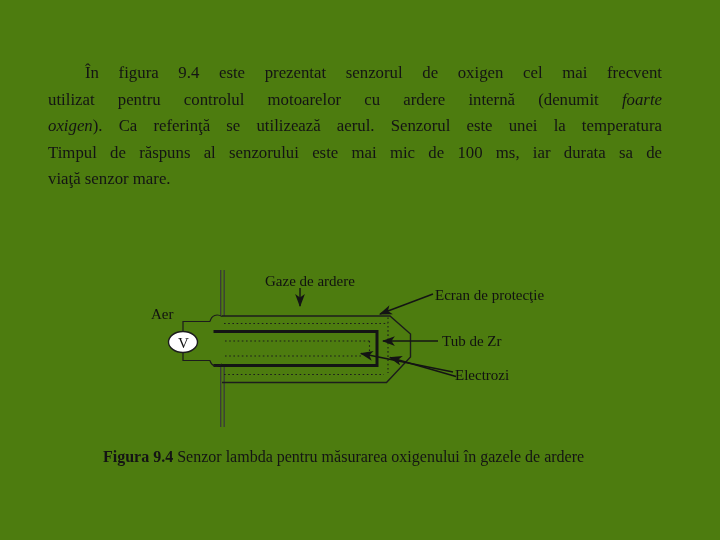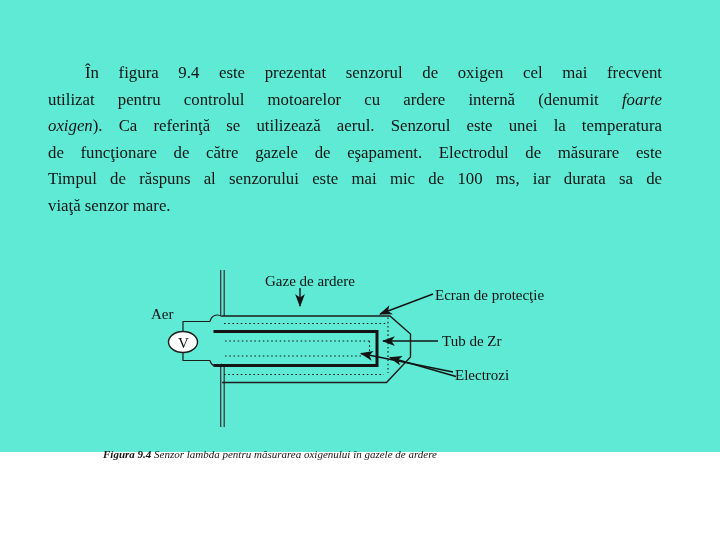--- a/index.html
+++ b/index.html
@@ -6,22 +6,22 @@
     margin: 0;
     padding: 0;
     width: 720px;
     height: 540px;
     background: #ffffff;
     overflow: hidden;
   }
   .page {
     position: relative;
     width: 720px;
-    height: 452px;
-    background: #5eead4;
+    height: 540px;
+    background: #4d7c0f;
     font-family: "Liberation Serif", serif;
     color: #161616;
   }
   .para {
     position: absolute;
     left: 48px;
     top: 60px;
     width: 614px;
     font-size: 16.8px;
     line-height: 26.6px;
@@ -43,42 +43,40 @@
   .diagram-svg text {
     font-family: "Liberation Serif", serif;
     font-size: 15px;
     fill: #111111;
   }
   .caption {
     position: absolute;
     left: 103px;
     top: 448px;
     width: 560px;
-    font-size: 11px;
+    font-size: 16px;
     color: #141414;
-    font-style: italic;
   }
   .caption .b { font-weight: bold; }
   .solid { stroke: #1c1c1c; fill: none; }
   .dotted { stroke: #1c1c1c; fill: none; stroke-width: 1.1; stroke-dasharray: 1.6 2.6; }
   .thick { stroke: #141414; fill: none; stroke-width: 3; }
   .wallline { stroke: #3a3a3a; stroke-width: 1.3; }
   .wire { stroke: #1c1c1c; fill: none; stroke-width: 1.2; }
   .arrow { stroke: #141414; stroke-width: 1.4; }
 </style>
 </head>
 <body>
 
 <div class="page">
 
   <div class="para">
       <div class="pline indent"><span>În figura 9.4 este prezentat senzorul de oxigen cel mai frecvent</span></div>
       <div class="pline"><span>utilizat pentru controlul motoarelor cu ardere internă (denumit </span><span class="it">foarte</span></div>
       <div class="pline"><span class="it">oxigen</span><span>). Ca referinţă se utilizează aerul. Senzorul este unei la temperatura</span></div>
-      <div class="pline"><span>de funcţionare de către gazele de eşapament. Electrodul de măsurare este</span></div>
       <div class="pline"><span>Timpul de răspuns al senzorului este mai mic de 100 ms, iar durata sa de</span></div>
       <div class="pline last"><span>viaţă senzor mare.</span></div>
     </div>
 
   <svg class="diagram-svg" width="720" height="540" viewBox="0 0 720 540" xmlns="http://www.w3.org/2000/svg">
     <defs>
       <marker id="ah" viewBox="0 0 12 9" markerWidth="13" markerHeight="10" refX="11" refY="4.5" orient="auto" markerUnits="userSpaceOnUse">
         <path d="M0,0 L12,4.5 L0,9 L3.2,4.5 Z" fill="#141414"></path>
       </marker>
     </defs>

